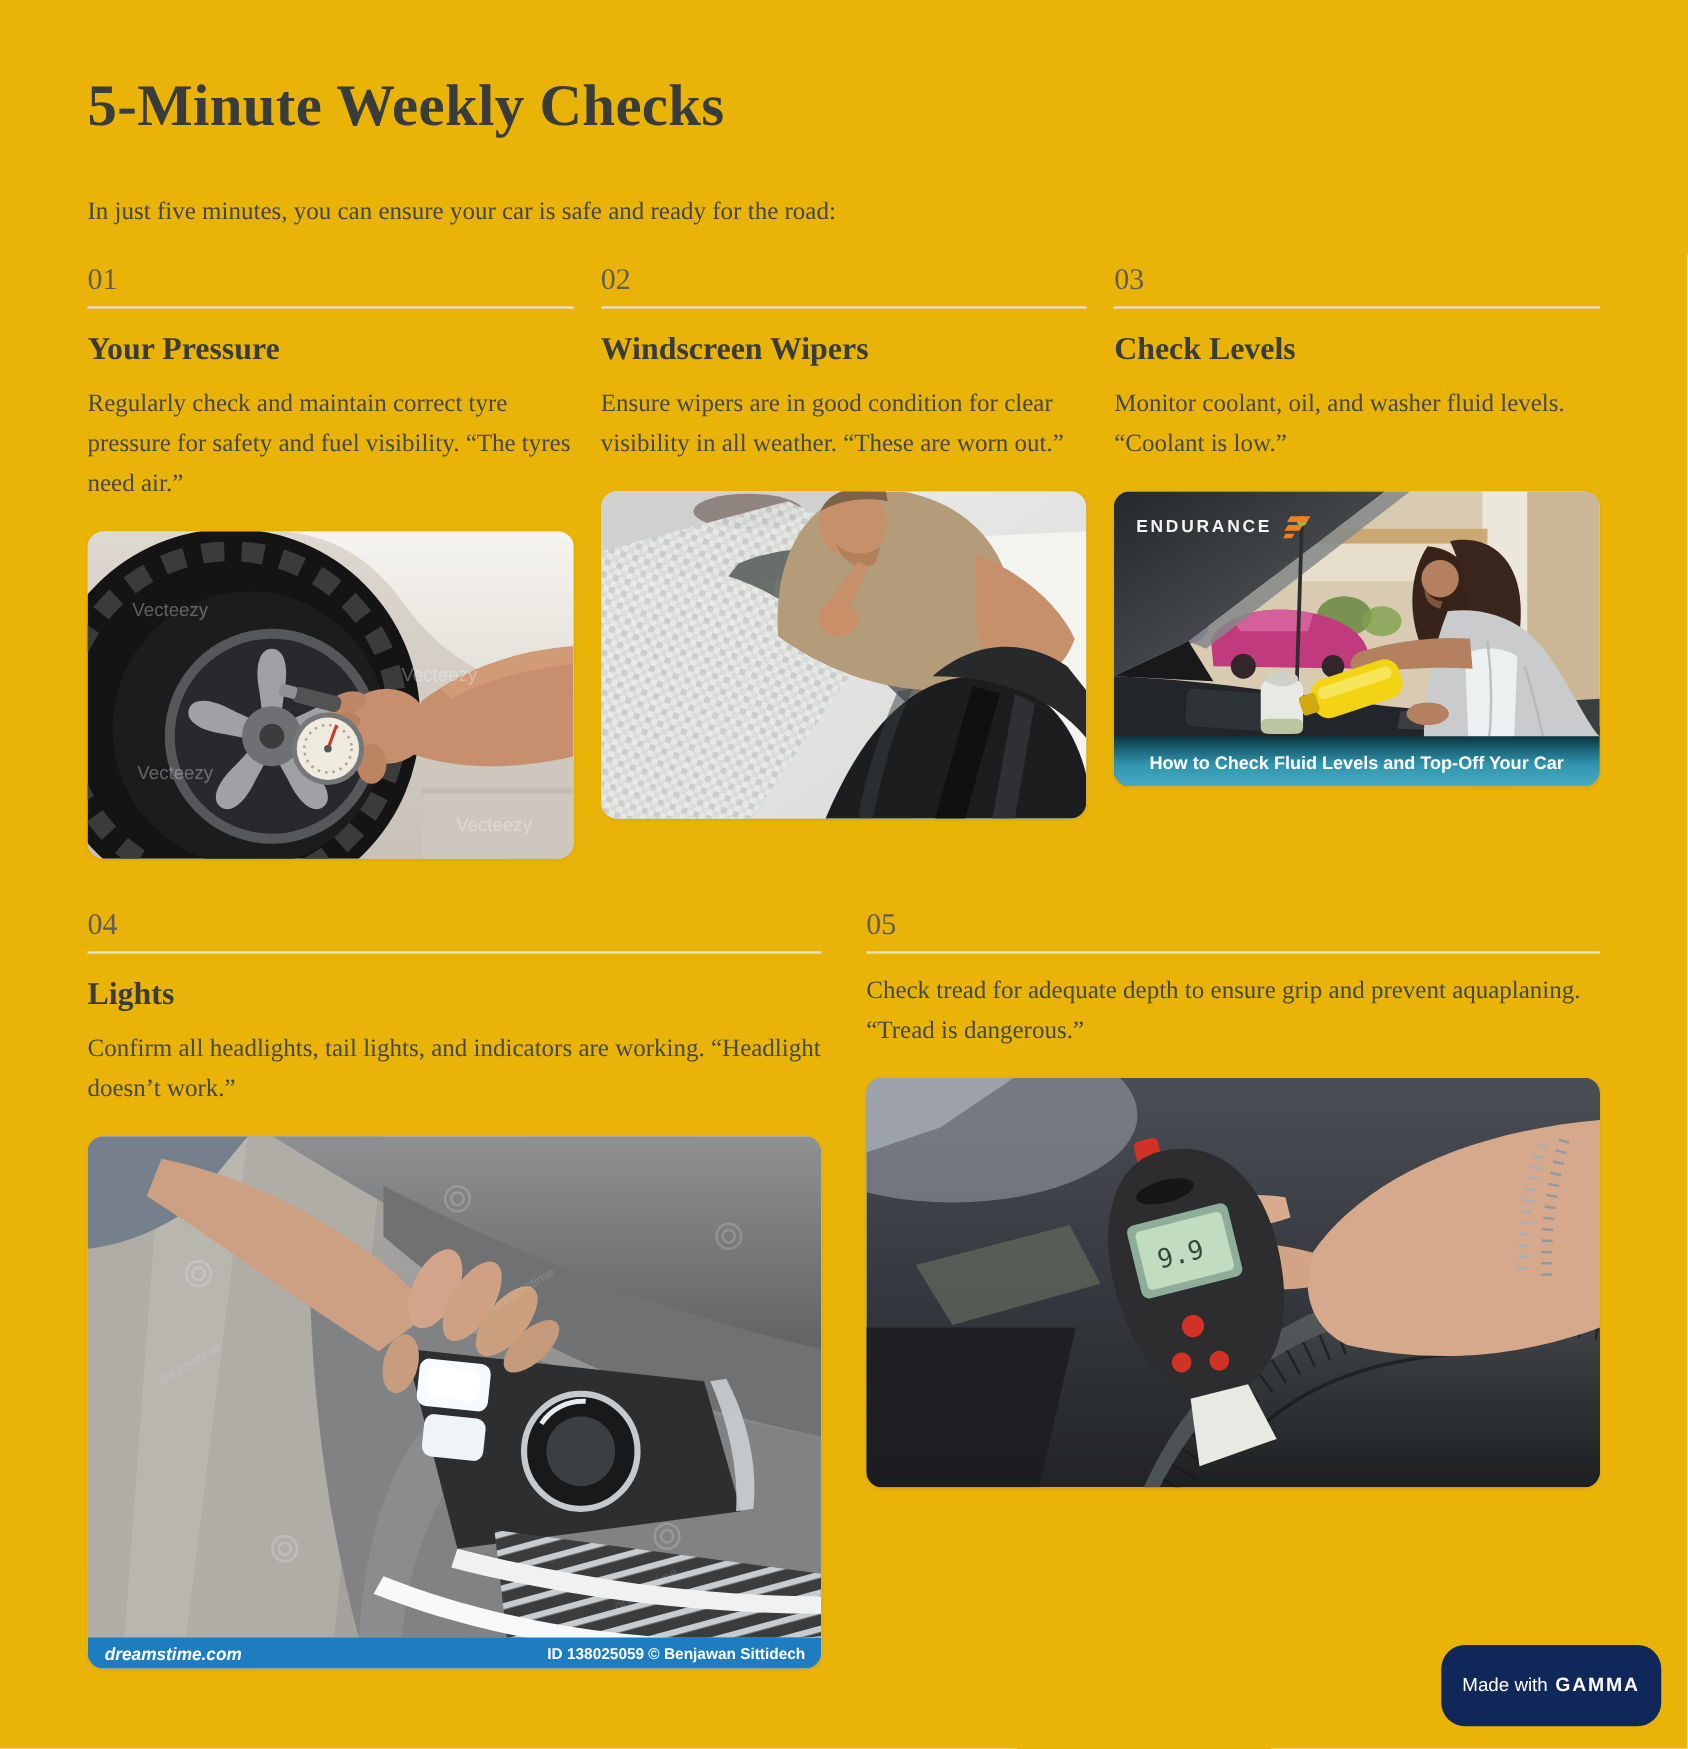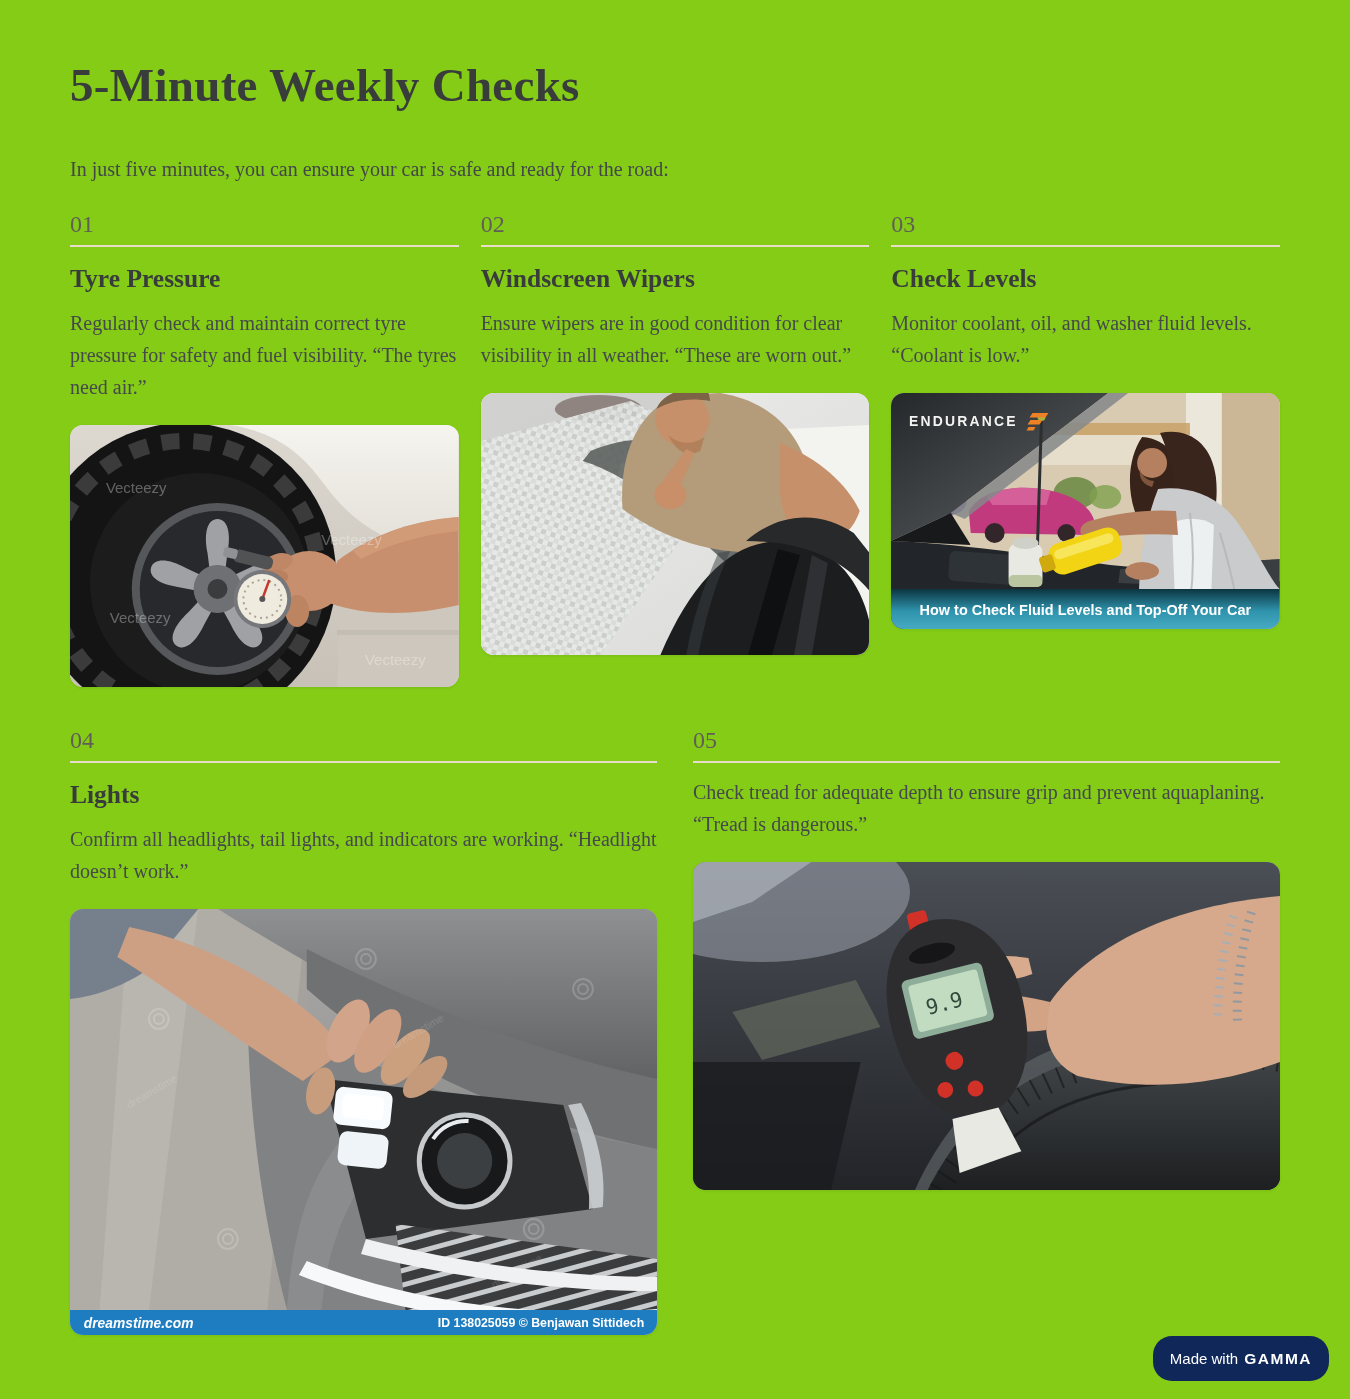--- a/index.html
+++ b/index.html
@@ -1,56 +1,56 @@
 <!DOCTYPE html>
 <html><head>
 <meta charset="utf-8">
 <style>
   html,body{margin:0;padding:0;background:#faf7f0;}
-  .page{width:1350px;height:1399px;position:relative;background:#84cc16;overflow:hidden;
+  .page{width:1350px;height:1399px;position:relative;background:#eab308;overflow:hidden;
         font-family:"Liberation Serif","DejaVu Serif",serif;}
   .content{padding:58px 70px 0 70px;}
   h1.title{font-size:47px;font-weight:600;color:#383c3b;margin:0;letter-spacing:.3px;}
   p.subtitle{font-size:20px;color:#434748;margin:46px 0 0 0;}
   .row{display:grid;}
   .row1{grid-template-columns:1fr 1fr 1fr;column-gap:22px;margin-top:30px;}
   .row2{grid-template-columns:1fr 1fr;column-gap:36px;margin-top:40px;}
   .num{font-size:24px;color:#615e59;}
   .rule{height:2px;background:#e9dccb;margin-top:7px;}
   h2.sec{font-size:25.5px;font-weight:600;color:#383c3b;margin:17px 0 0 0;}
   p.body{font-size:20px;line-height:1.6;color:#45494b;margin:13px 0 0 0;}
   figure.img{margin:22px 0 0 0;border-radius:13px;overflow:hidden;
              box-shadow:0 1px 3px rgba(0,0,0,.08);background:#d8d4cc;}
   .img svg{display:block;width:100%;height:100%;}
   .img-tp,.img-ww{height:262px;}
   .img-fl{height:236px;}
   .img-lg{height:426px;}
   .img-td{height:328px;}
-  .badge{position:absolute;right:21px;bottom:18px;height:37px;padding:4px 17px;border-radius:19px;
+  .badge{position:absolute;right:21px;bottom:18px;height:37px;padding:14px 17px;border-radius:19px;
          background:#10275a;display:flex;align-items:center;gap:6px;color:#ffffff;
          font-family:"Liberation Sans",sans-serif;text-decoration:none;cursor:pointer;}
   .badge .prefix{font-size:15px;}
   .badge .brand{font-size:15.5px;font-weight:700;letter-spacing:1.5px;}
   text{user-select:none;}
 </style>
 </head>
 <body>
 
 <main class="page">
   <div class="content">
 
     <h1 class="title">5-Minute Weekly Checks</h1>
     <p class="subtitle">In just five minutes, you can ensure your car is safe and ready for the road:</p>
 
     <section class="row row1">
 
       <article class="card">
         <div class="num">01</div>
         <div class="rule"></div>
-        <h2 class="sec">Tyre Pressure</h2>
+        <h2 class="sec">Your Pressure</h2>
         <p class="body">Regularly check and maintain correct tyre pressure for safety and fuel visibility. “The tyres need air.”</p>
         <figure class="img img-tp">
           <svg viewBox="0 0 390 262" preserveAspectRatio="none">
             <defs>
               <linearGradient id="tp-bg" x1="0" y1="0" x2="0" y2="1">
                   <stop offset="0" stop-color="#ddd8d0"></stop>
                   <stop offset="1" stop-color="#c7c1b7"></stop>
                 </linearGradient>
               <linearGradient id="tp-car" x1="0" y1="0" x2="0" y2="1">
                   <stop offset="0" stop-color="#f6f4ef"></stop>

